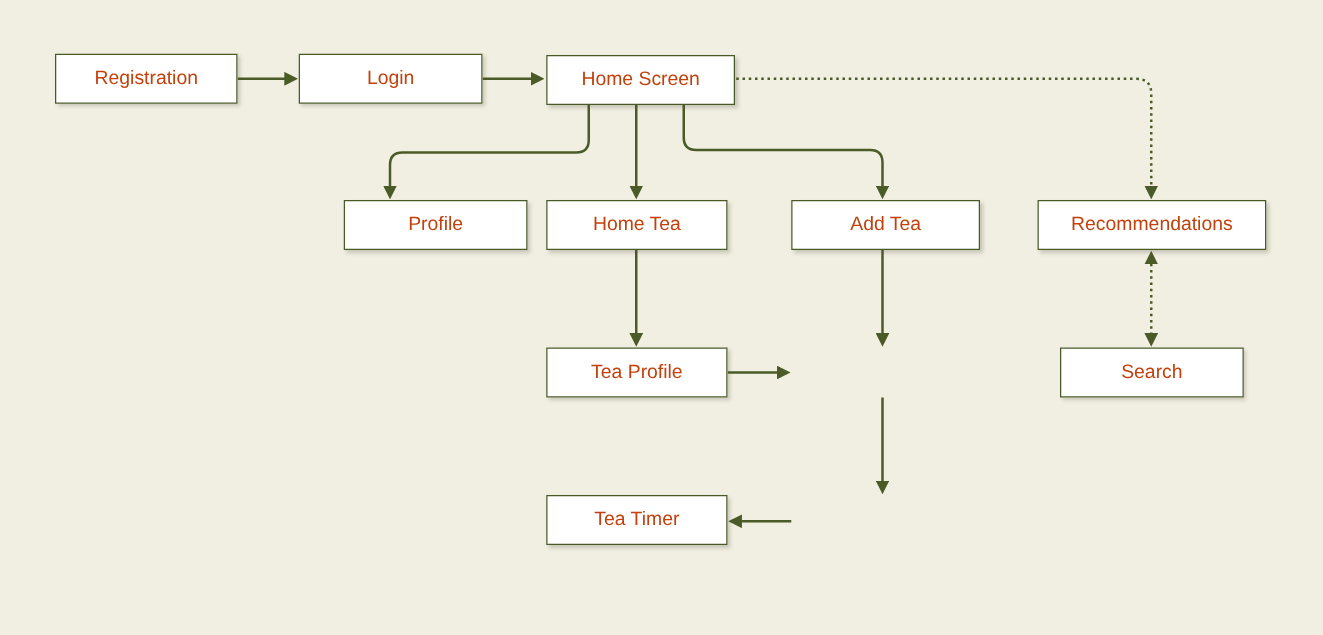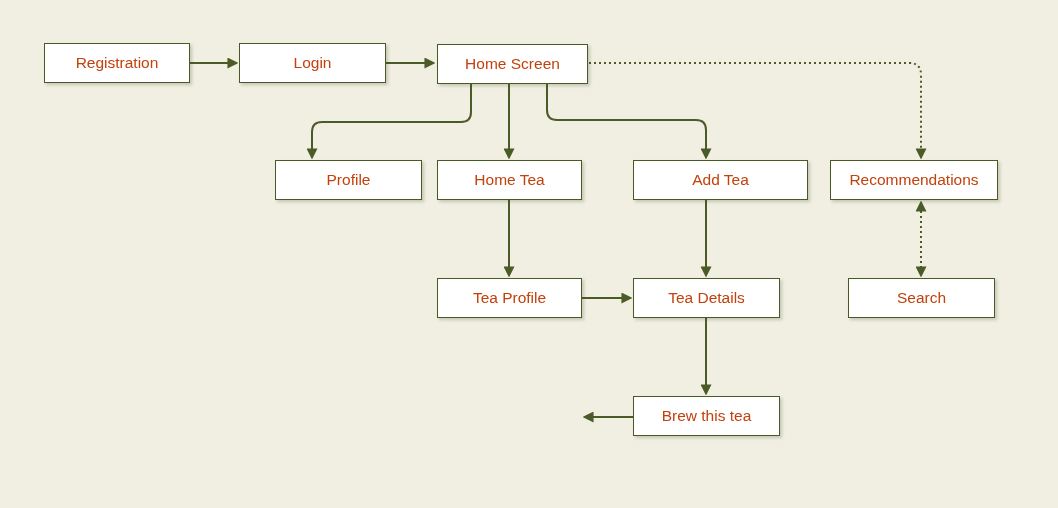--- a/index.html
+++ b/index.html
@@ -94,38 +94,35 @@
   </div>
 
   <div class="node" style="left:239px; top:160px; width:147px;margin-left:36px;">
     <span>Profile</span>
   </div>
 
   <div class="node" style="left:437px; top:160px; width:145px;">
     <span>Home Tea</span>
   </div>
 
-  <div class="node" style="left:633px; top:160px; width:175px;">
+  <div class="node" style="left:633px; top:160px; width:151px;">
     <span>Add Tea</span>
   </div>
 
-  <div class="node" style="left:830px; top:160px; width:168px;">
+  <div class="node" style="left:830px; top:160px; width:183px;">
     <span>Recommendations</span>
   </div>
 
   <div class="node" style="left:437px; top:278px; width:145px;">
     <span>Tea Profile</span>
   </div>
 
-  <div class="node" style="left:633px; top:278px; width:147px;">
-    <span>Tea Details</span>
-  </div>
 
   <div class="node" style="left:848px; top:278px; width:147px;">
     <span>Search</span>
   </div>
 
+  <div class="node" style="left:437px; top:396px; width:145px;">
+    <span>Tea Timer</span>
+  </div>
 
-  <div class="node" style="left:633px; top:396px; width:147px;">
-    <span>Brew this tea</span>
-  </div>
 
 </div>
 
 </body></html>

